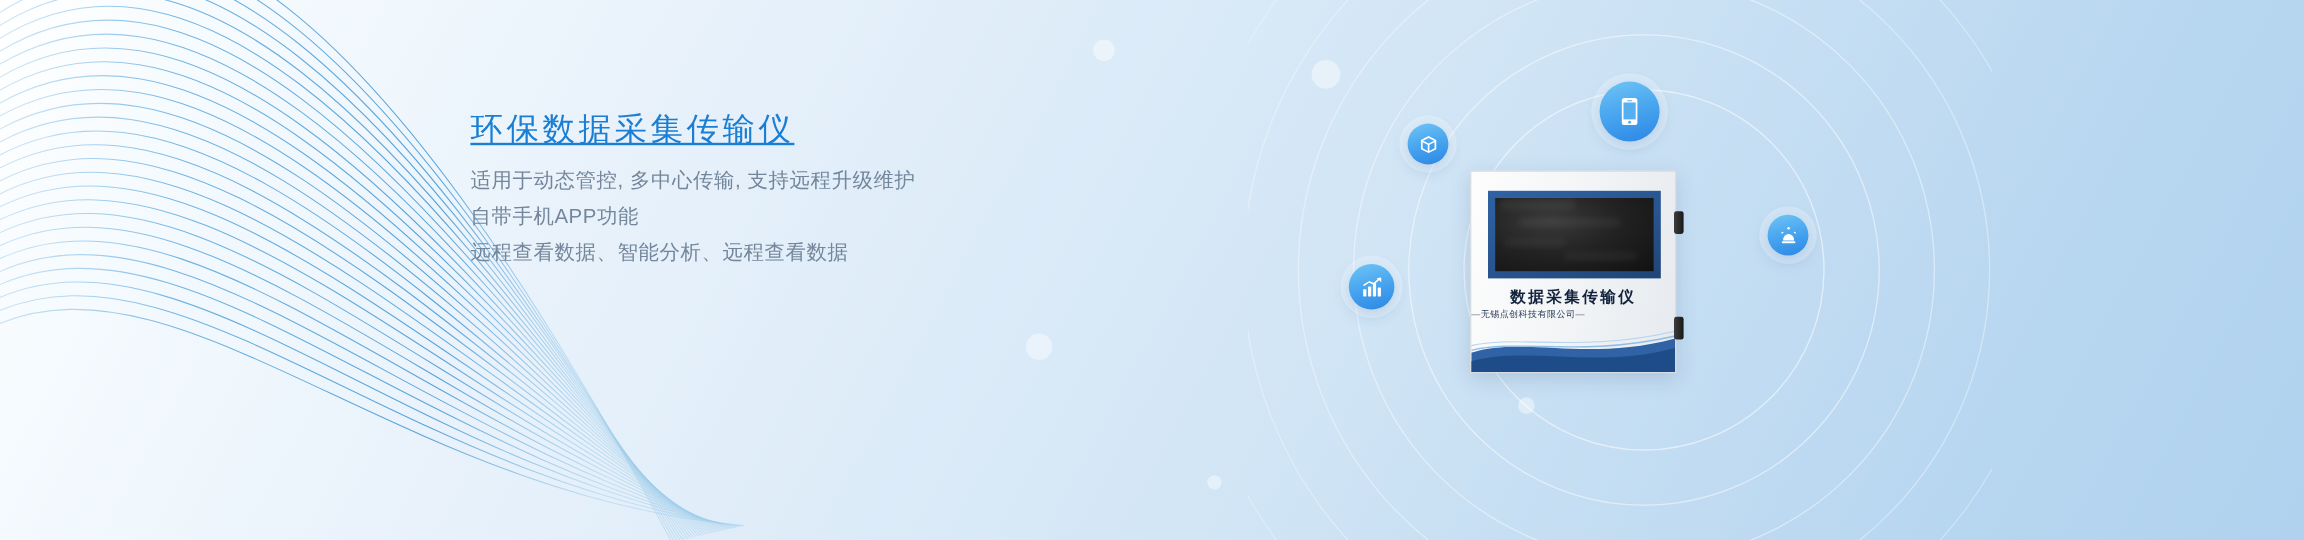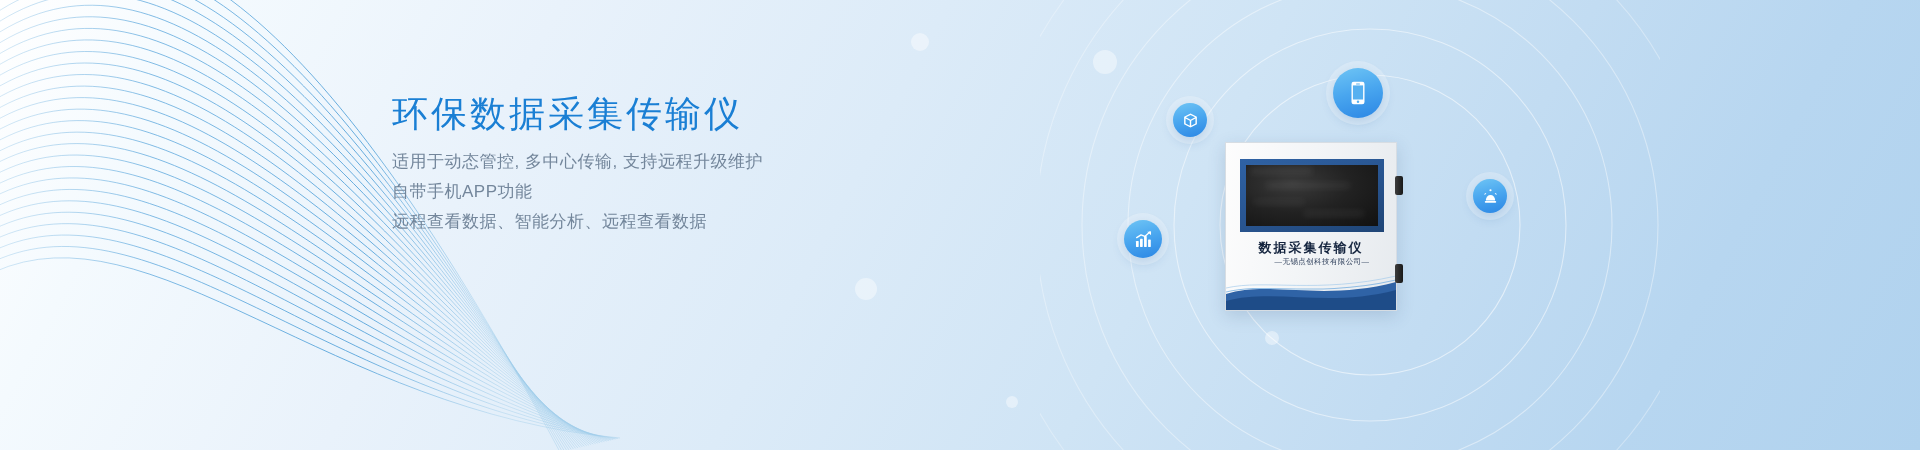--- a/index.html
+++ b/index.html
@@ -46,26 +46,27 @@
     pointer-events:none;
   }
 
   
   #copy {
     position:absolute;
     left:392px; top:92px;
     width:640px;
   }
   #hero-title {
-    font-size:36px;
+    font-size:27px;
     letter-spacing:3px;
     color:#1a7fd4;
     font-weight:400;
     line-height:1.2;
     white-space:nowrap;
+    text-decoration:underline;
   }
   #hero-subtitle { margin-top:12px; }
   .sub-line {
     font-size:17px;
     color:#73869b;
     line-height:30px;
     letter-spacing:.5px;
     white-space:nowrap;
   }
 
@@ -101,26 +102,25 @@
     position:absolute; left:0; right:0; top:96px;
     text-align:center;
     font-family:"Liberation Serif","DejaVu Serif",serif;
     font-weight:700;
     font-size:13px;
     letter-spacing:2px;
     color:#13233d;
   }
   #device-company {
     position:absolute; left:0; right:0; top:114px;
-    text-align:center;
+    text-align:left;
     font-family:"Liberation Serif","DejaVu Serif",serif;
     font-size:7.5px;
     letter-spacing:.4px;
     color:#2a3b57;
-    padding-left:22px;
   }
   #device-wave { position:absolute; left:0; bottom:0; width:100%; height:42px; }
   .device-latch {
     position:absolute; right:-6px;
     width:8px; height:19px;
     background:linear-gradient(90deg,#3d3d3d,#191919);
     border-radius:2px;
   }
 
   

